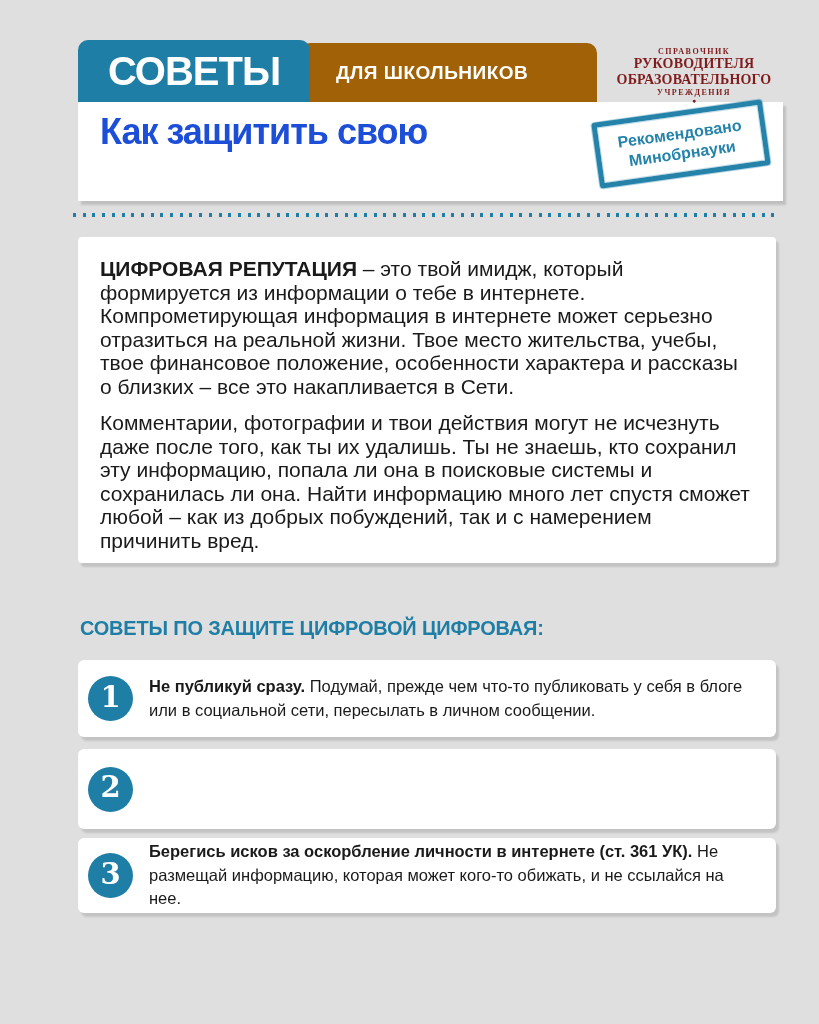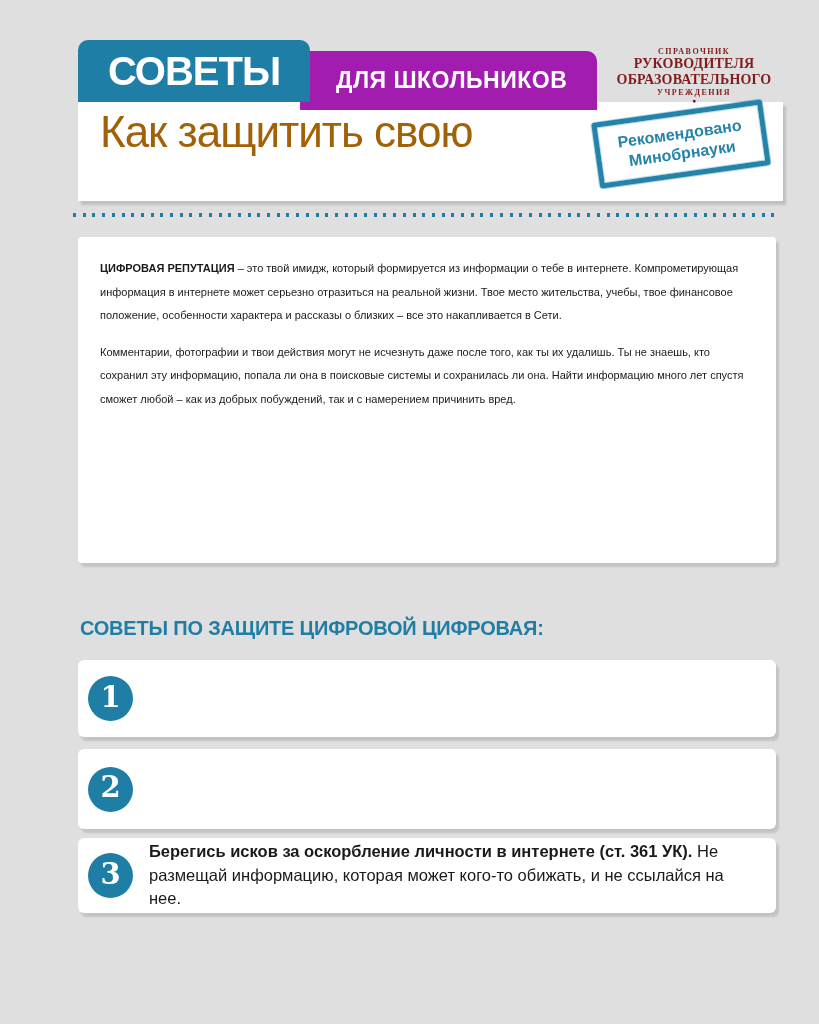--- a/index.html
+++ b/index.html
@@ -17,27 +17,26 @@
     width:232px; height:62px;
     background:#1f7ea5;
     border-radius:10px 10px 0 0;
     display:flex; align-items:center; justify-content:center;
     color:#fff; font-weight:bold; font-size:40px; letter-spacing:-1px;
     z-index:3;
   }
   .badge-secondary {
     position:absolute; left:300px; top:43px;
     width:297px; height:59px;
-    background:#a21caf;
+    background:#a16207;
     border-radius:10px 10px 0 0;
     display:flex; align-items:center;
     padding-left:36px;
-    color:#fff; font-weight:bold; font-size:23px; letter-spacing:0.5px;
+    color:#fff; font-weight:bold; font-size:19px; letter-spacing:0.5px;
     z-index:2;
-    margin-top:8px;
   }
   
   .logo {
     position:absolute; left:616px; top:47px; width:156px;
     text-align:center; color:#7f1d1d;
     font-family:"Liberation Serif", serif;
     z-index:3;
   }
   .logo .small { font-size:8px; font-weight:bold; letter-spacing:1.5px; }
   .logo .big   { font-size:14px; font-weight:bold; letter-spacing:0.2px; line-height:16px; }
@@ -45,22 +44,22 @@
   
   .title-card {
     position:absolute; left:78px; top:102px;
     width:705px; height:99px;
     background:#fff;
     box-shadow:3px 4px 2px rgba(0,0,0,0.14);
     z-index:1;
   }
   .page-title {
     position:absolute; left:22px; top:9px;
-    color:#a16207; font-weight:normal;
-    font-size:44px; line-height:42px; letter-spacing:-1px;
+    color:#1d4ed8; font-weight:bold;
+    font-size:36px; line-height:42px; letter-spacing:-1px;
   }
   .stamp {
     position:absolute; right:16px; top:9px;
     width:172px; height:66px;
     border:5px solid #2583aa;
     border-radius:3px;
     background:#fff;
     transform:rotate(-8deg);
     display:flex; flex-direction:column; align-items:center; justify-content:center;
     color:#2583aa; font-weight:bold; font-size:16px; line-height:20px;
@@ -72,21 +71,21 @@
     width:708px; height:4px;
     background-image:repeating-linear-gradient(to right, #1f7ea5 0 3px, transparent 3px 9.7px);
   }
   
   .intro-card {
     position:absolute; left:78px; top:237px;
     width:698px; height:326px;
     background:#fff; border-radius:4px;
     box-shadow:3px 4px 2px rgba(0,0,0,0.12);
     padding:20px 26px 12px 22px;
-    font-size:11px; line-height:23.5px;
+    font-size:21px; line-height:23.5px;
   }
   .intro-card p { margin-bottom:13px; }
   .lead-term { font-weight:bold; }
   
   .tips-heading {
     position:absolute; left:80px; top:617px;
     color:#1f7ea5; font-weight:bold; font-size:20px; letter-spacing:-0.2px;
   }
   .tip-card {
     position:absolute; left:78px;
@@ -138,20 +137,21 @@
 
 <div class="intro-card">
   <p><span class="lead-term">ЦИФРОВАЯ РЕПУТАЦИЯ</span><span> – это твой имидж, который формируется из информации о тебе в интернете. Компрометирующая информация в интернете может серьезно отразиться на реальной жизни. Твое место жительства, учебы, твое финансовое положение, особенности характера и рассказы о близких – все это накапливается в Сети.</span></p>
   <p>Комментарии, фотографии и твои действия могут не исчезнуть даже после того, как ты их удалишь. Ты не знаешь, кто сохранил эту информацию, попала ли она в поисковые системы и сохранилась ли она. Найти информацию много лет спустя сможет любой – как из добрых побуждений, так и с намерением причинить вред.</p>
 </div>
 
 <div class="tips-heading">СОВЕТЫ ПО ЗАЩИТЕ ЦИФРОВОЙ ЦИФРОВАЯ:</div>
 
 <div class="tip-card tip-1">
   <div class="tip-number">1</div>
+  <div class="tip-text"><span class="tip-bold">Не публикуй сразу.</span><span> Подумай, прежде чем что-то публиковать у себя в блоге или в социальной сети, пересылать в личном сообщении.</span></div>
 </div>
 
 <div class="tip-card tip-2">
   <div class="tip-number">2</div>
 </div>
 
 <div class="tip-card tip-3">
   <div class="tip-number">3</div>
   <div class="tip-text"><span class="tip-bold">Берегись исков за оскорбление личности в интернете (ст. 361 УК).</span><span> Не размещай информацию, которая может кого-то обижать, и не ссылайся на нее.</span></div>
 </div>

